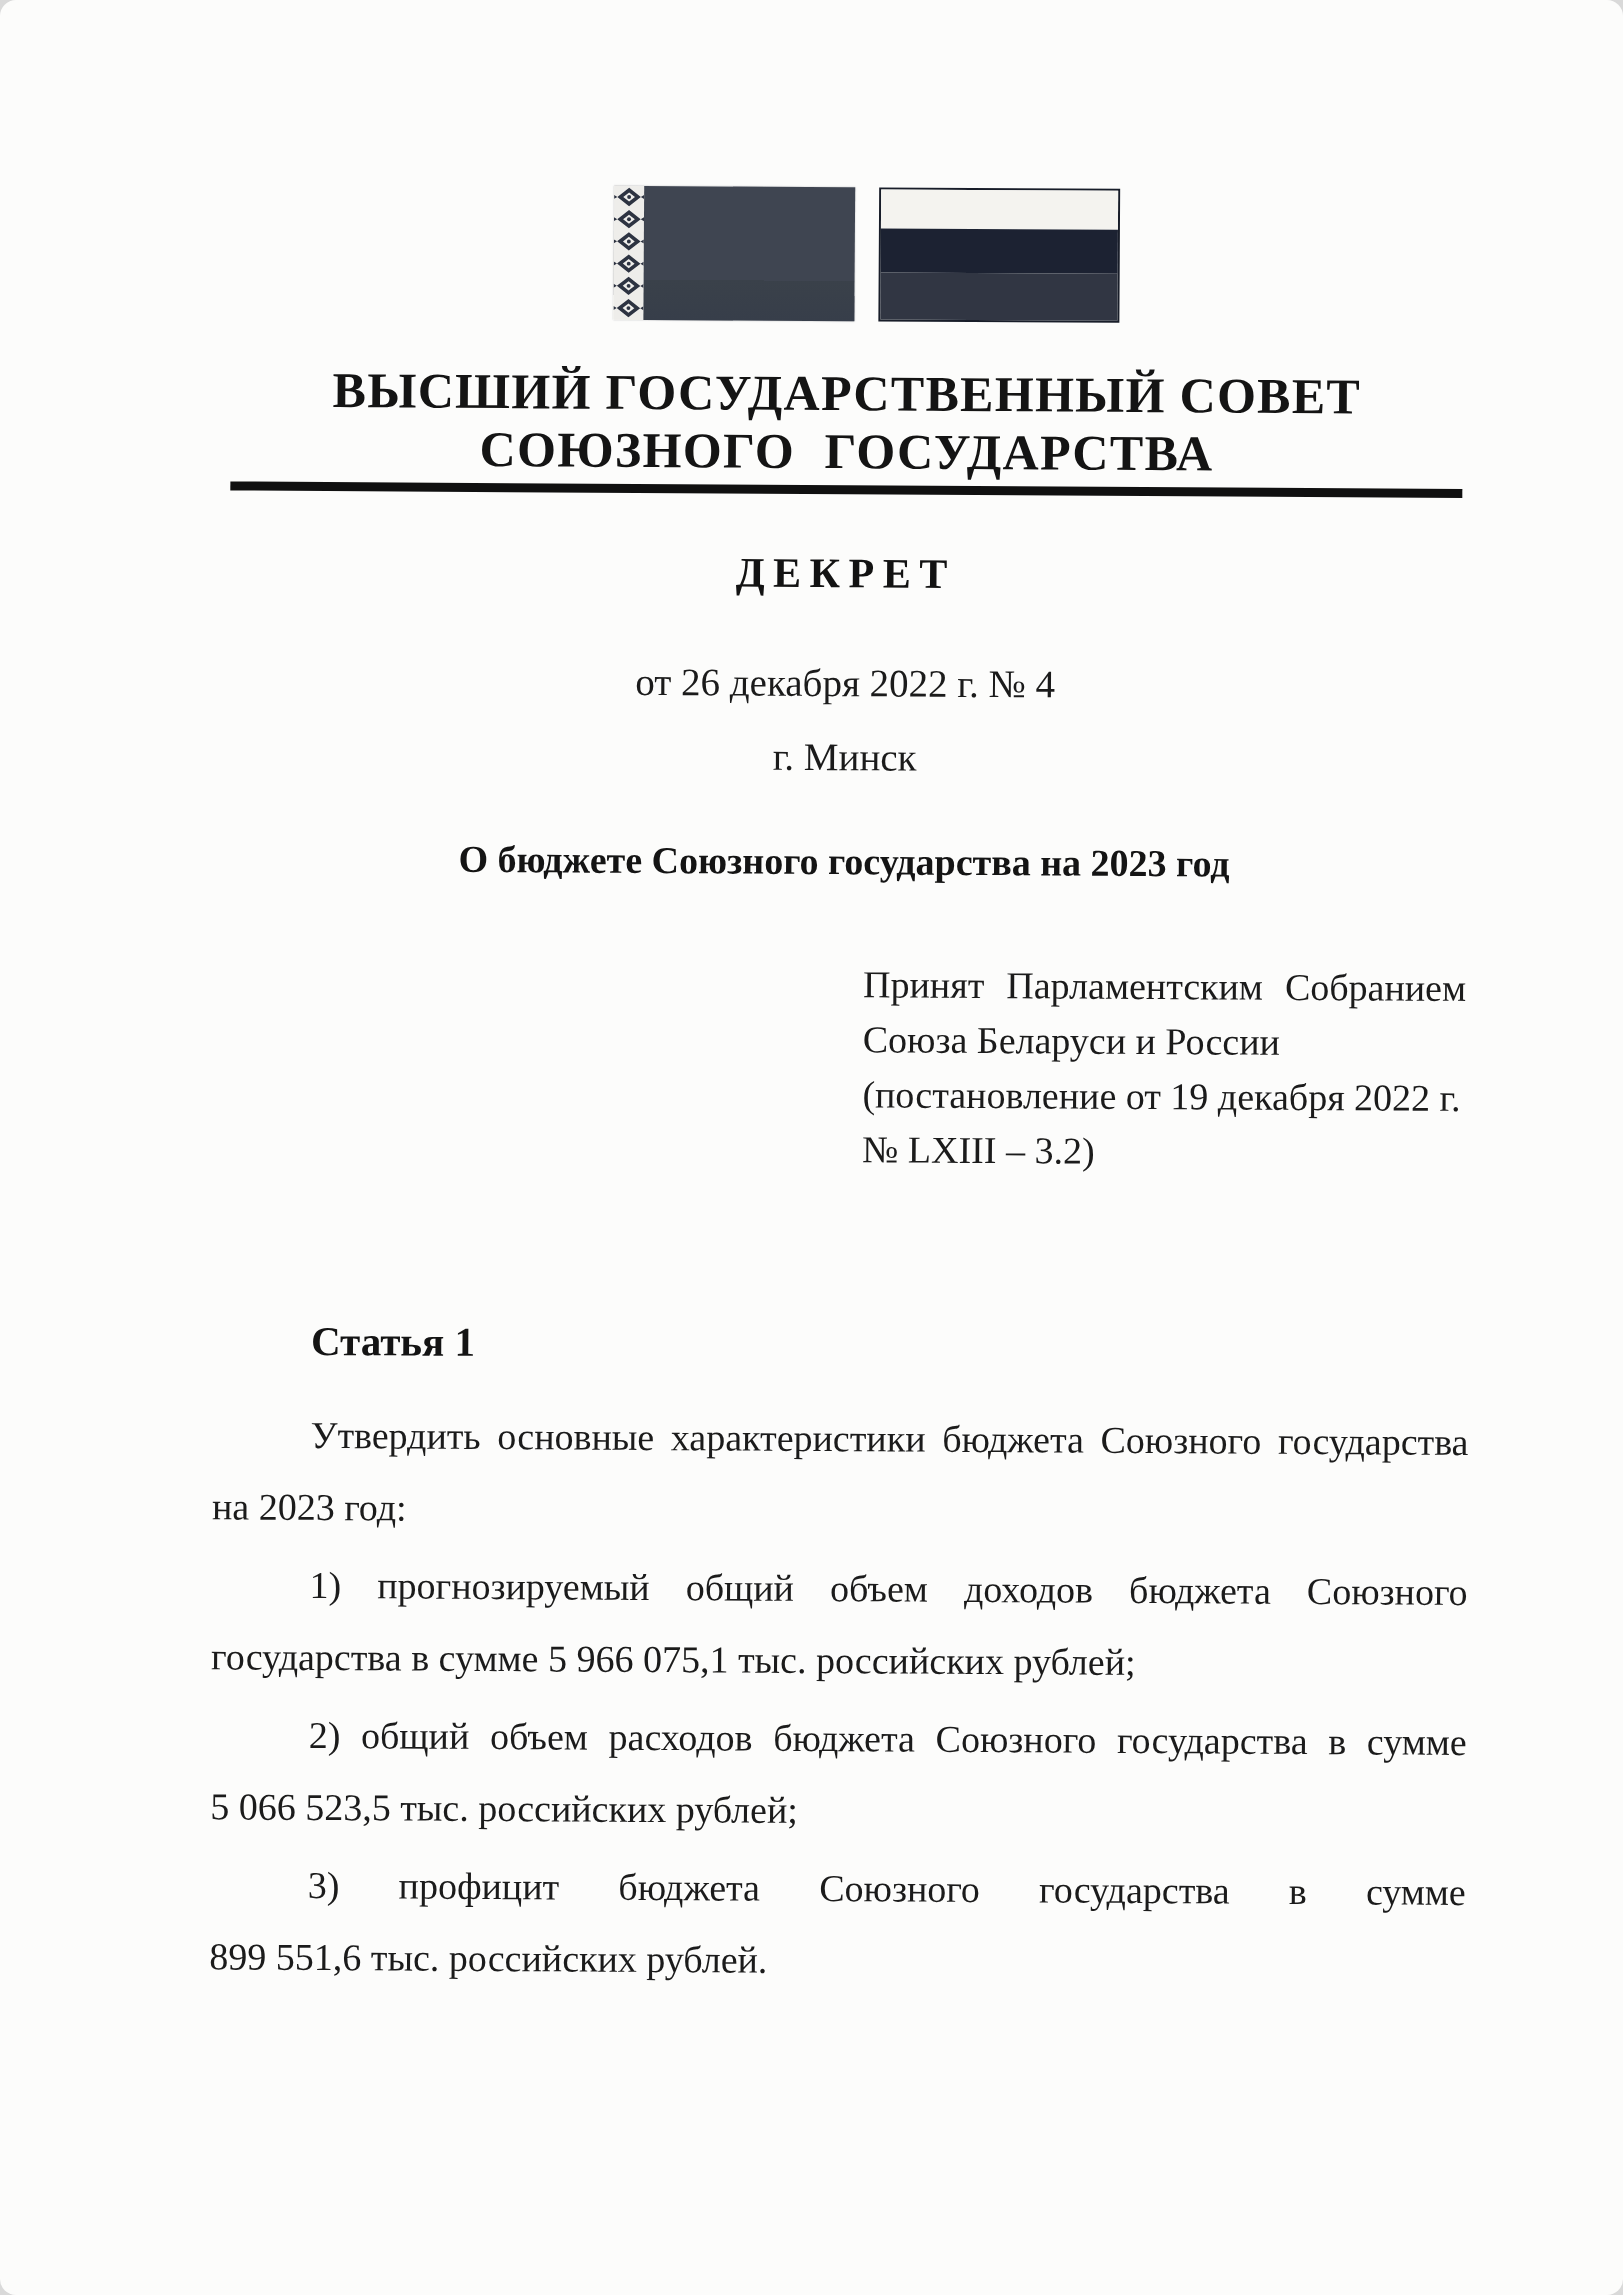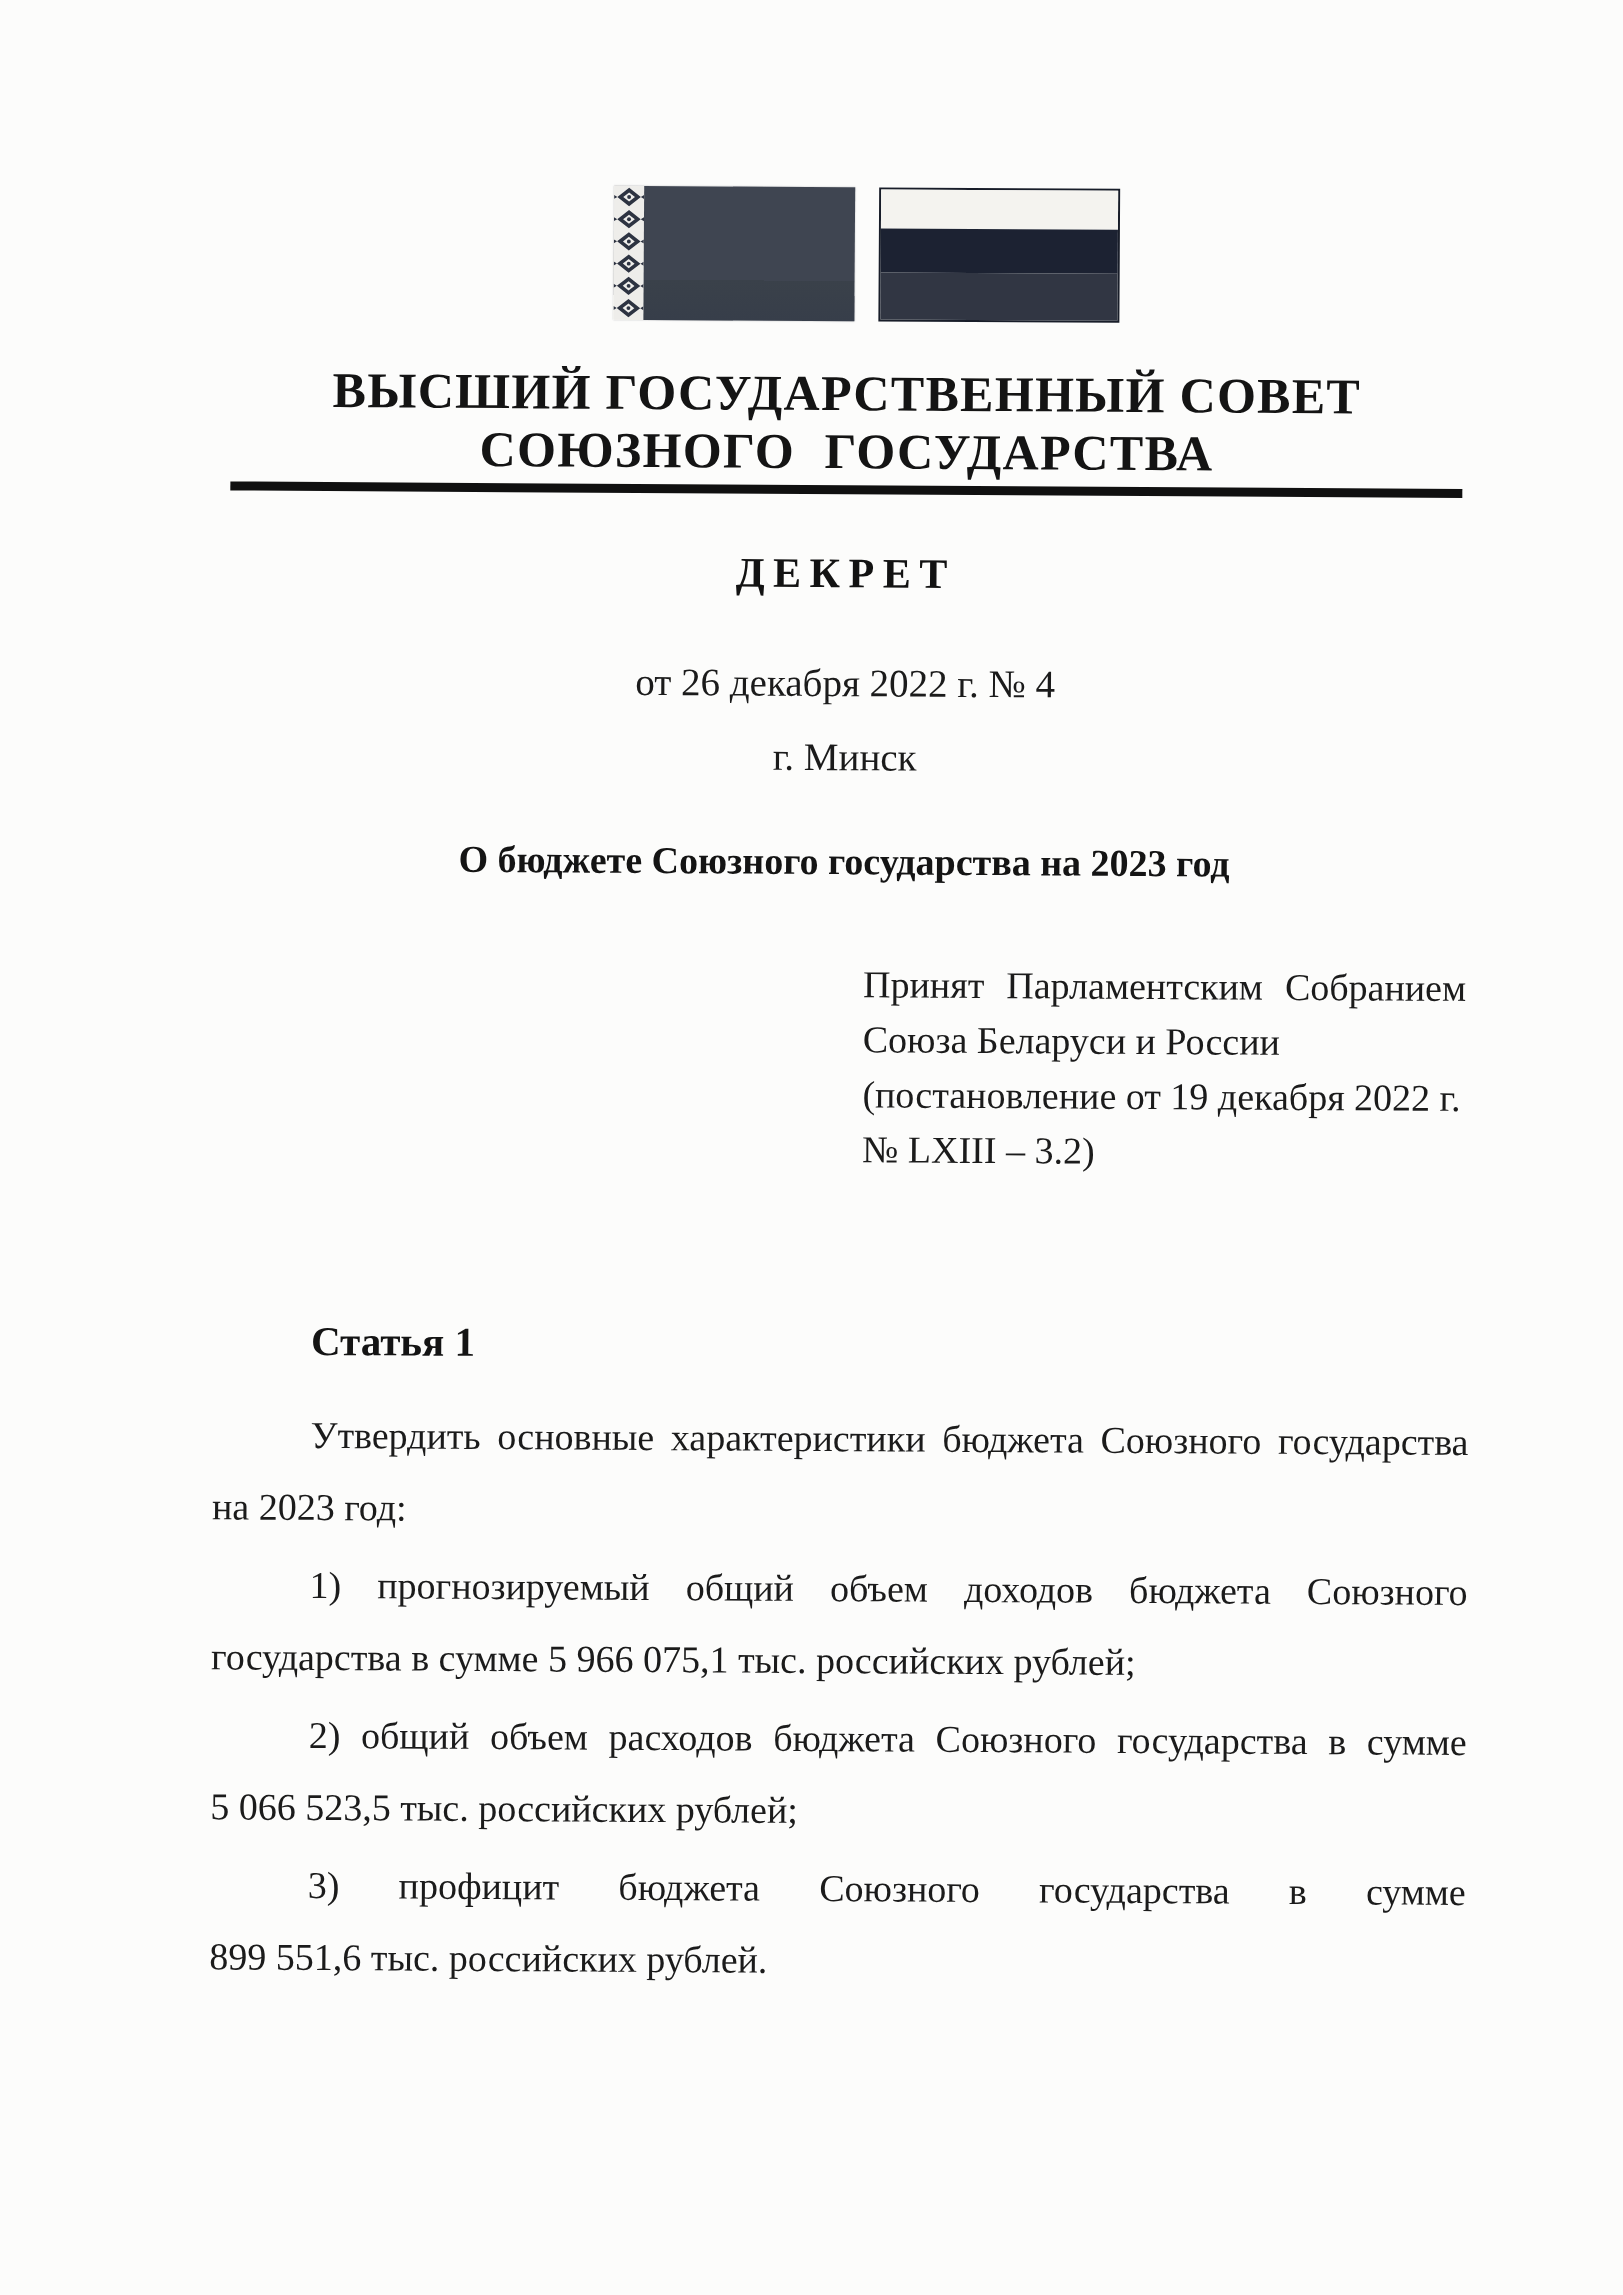--- a/index.html
+++ b/index.html
@@ -4,20 +4,21 @@
 <style>
   html,body{margin:0;padding:0;background:#d9d9d9;}
   .page{
     position:relative;
     width:1623px;height:2295px;
     margin:0 auto;
     background:#fcfcfb;
     overflow:hidden;
     font-family:"Liberation Serif","DejaVu Serif",serif;
     color:#1b1b1b;
+    border-radius:16px;
   }
   .content{
     position:absolute;top:0;left:0;width:1623px;height:2295px;
     box-sizing:border-box;
     padding:187px 151px 0 216px;
     transform:rotate(0.35deg);
     transform-origin:50% 38%;
   }
 
   

